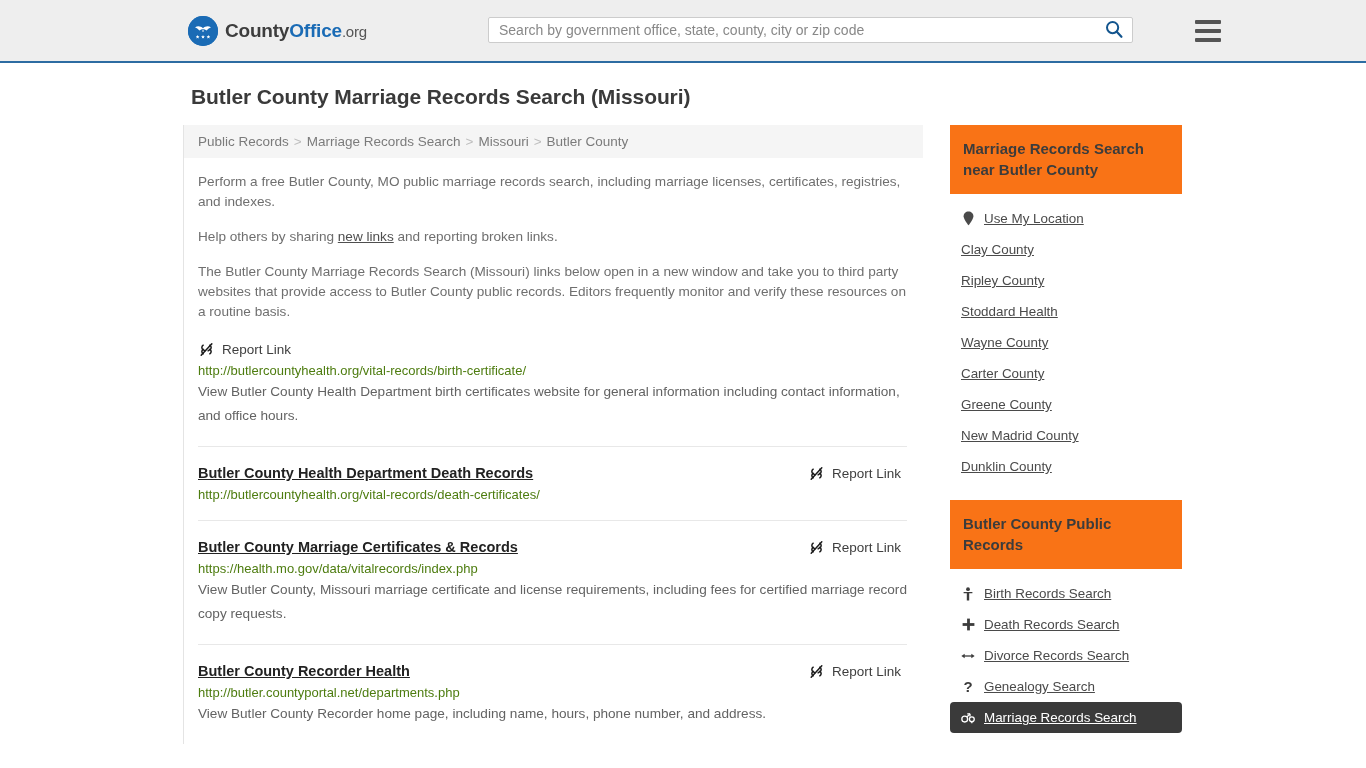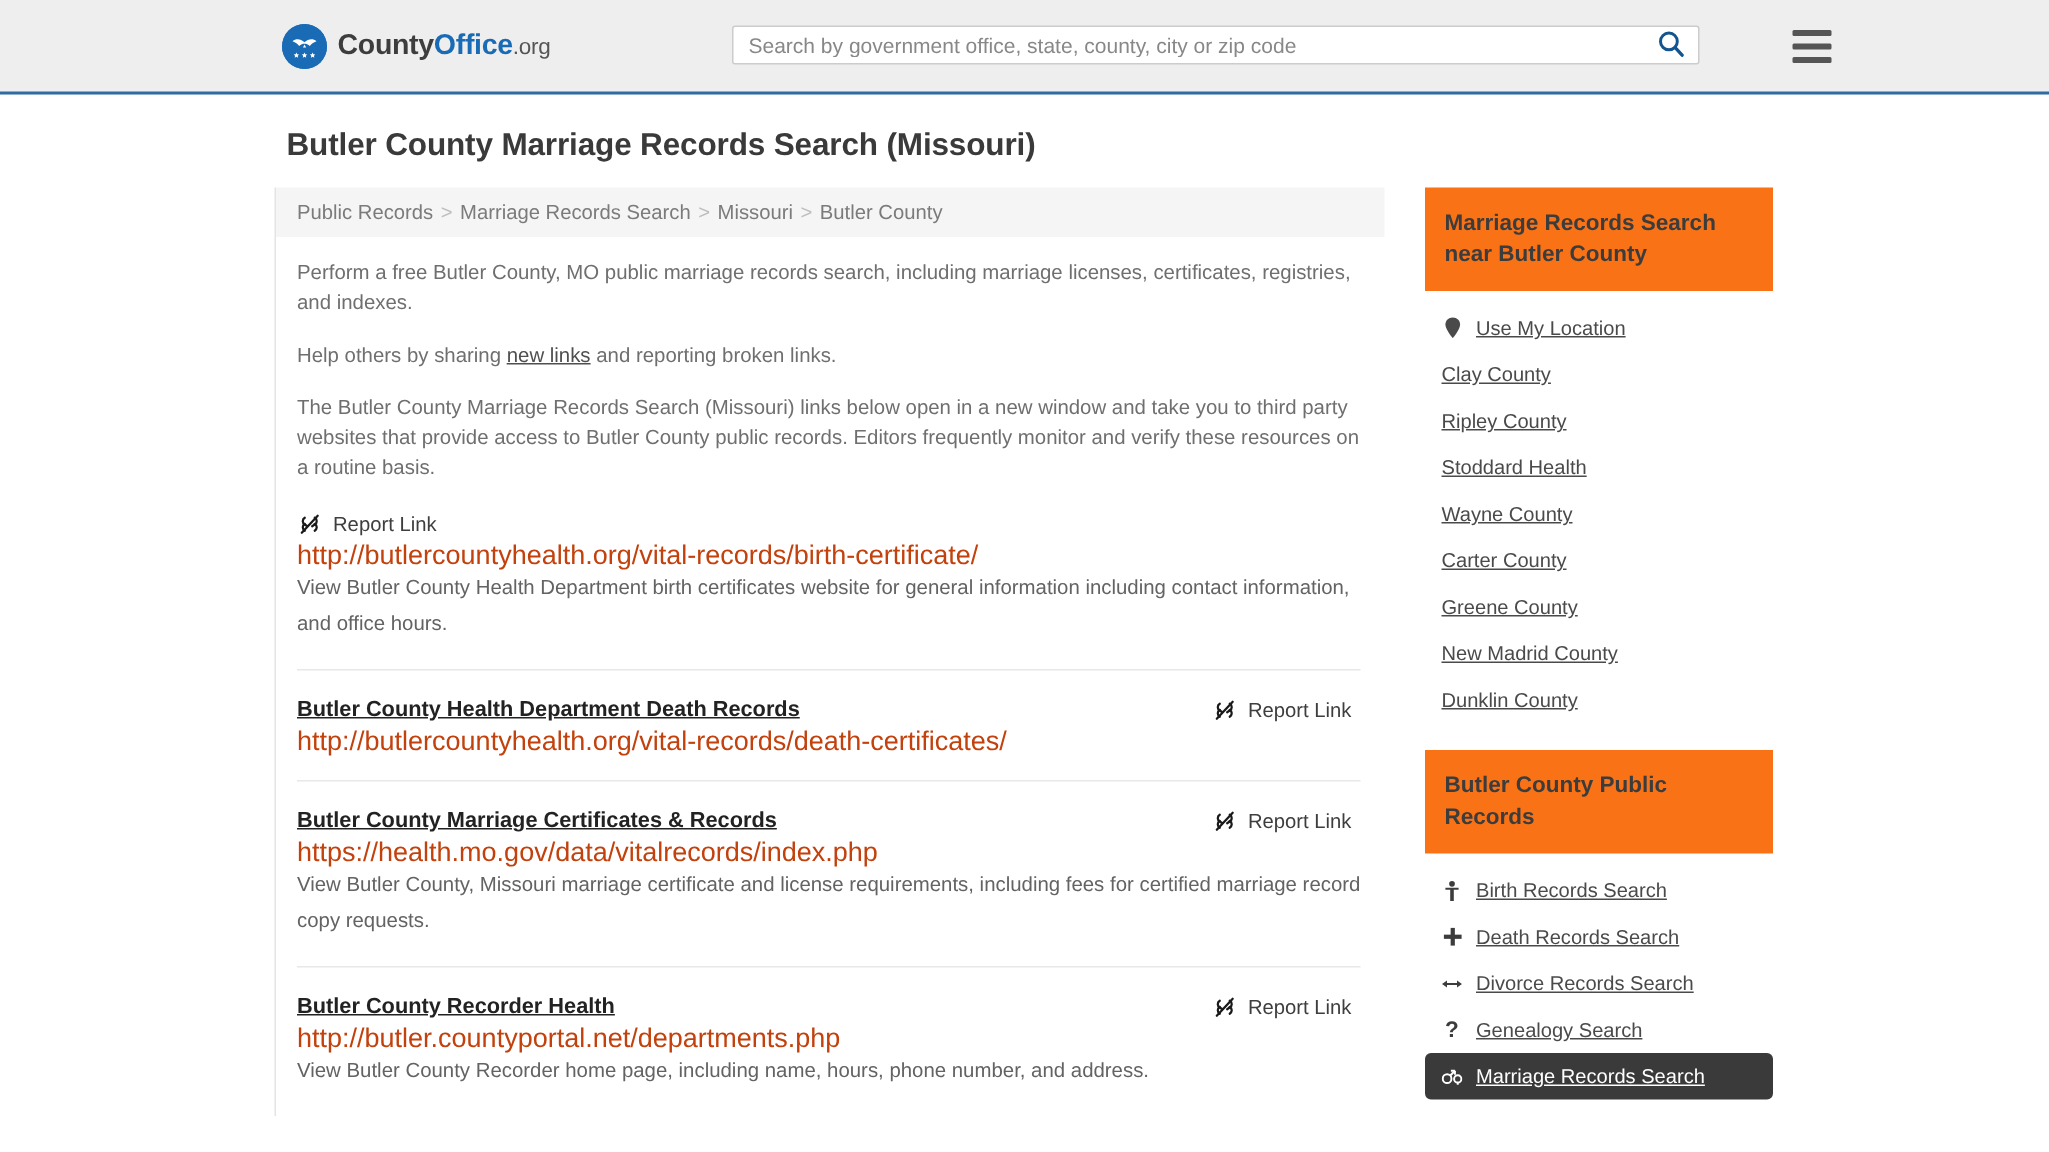--- a/index.html
+++ b/index.html
@@ -198,22 +198,22 @@
     gap: 7px;
     font-size: 13.5px;
     color: #3e3e3e;
     white-space: nowrap;
     cursor: pointer;
     margin-right: 6px;
     margin-top: 1px;
   }
   .report-link svg { display: block; }
   .result-url {
-    font-size: 18px;
-    color: #c2410c;
+    font-size: 13px;
+    color: #4d7c0f;
     margin-top: 5px;
     line-height: 15px;
     word-break: break-all;
   }
   .result-desc {
     font-size: 13.6px;
     color: #636363;
     line-height: 24px;
     margin-top: 2px;
   }

